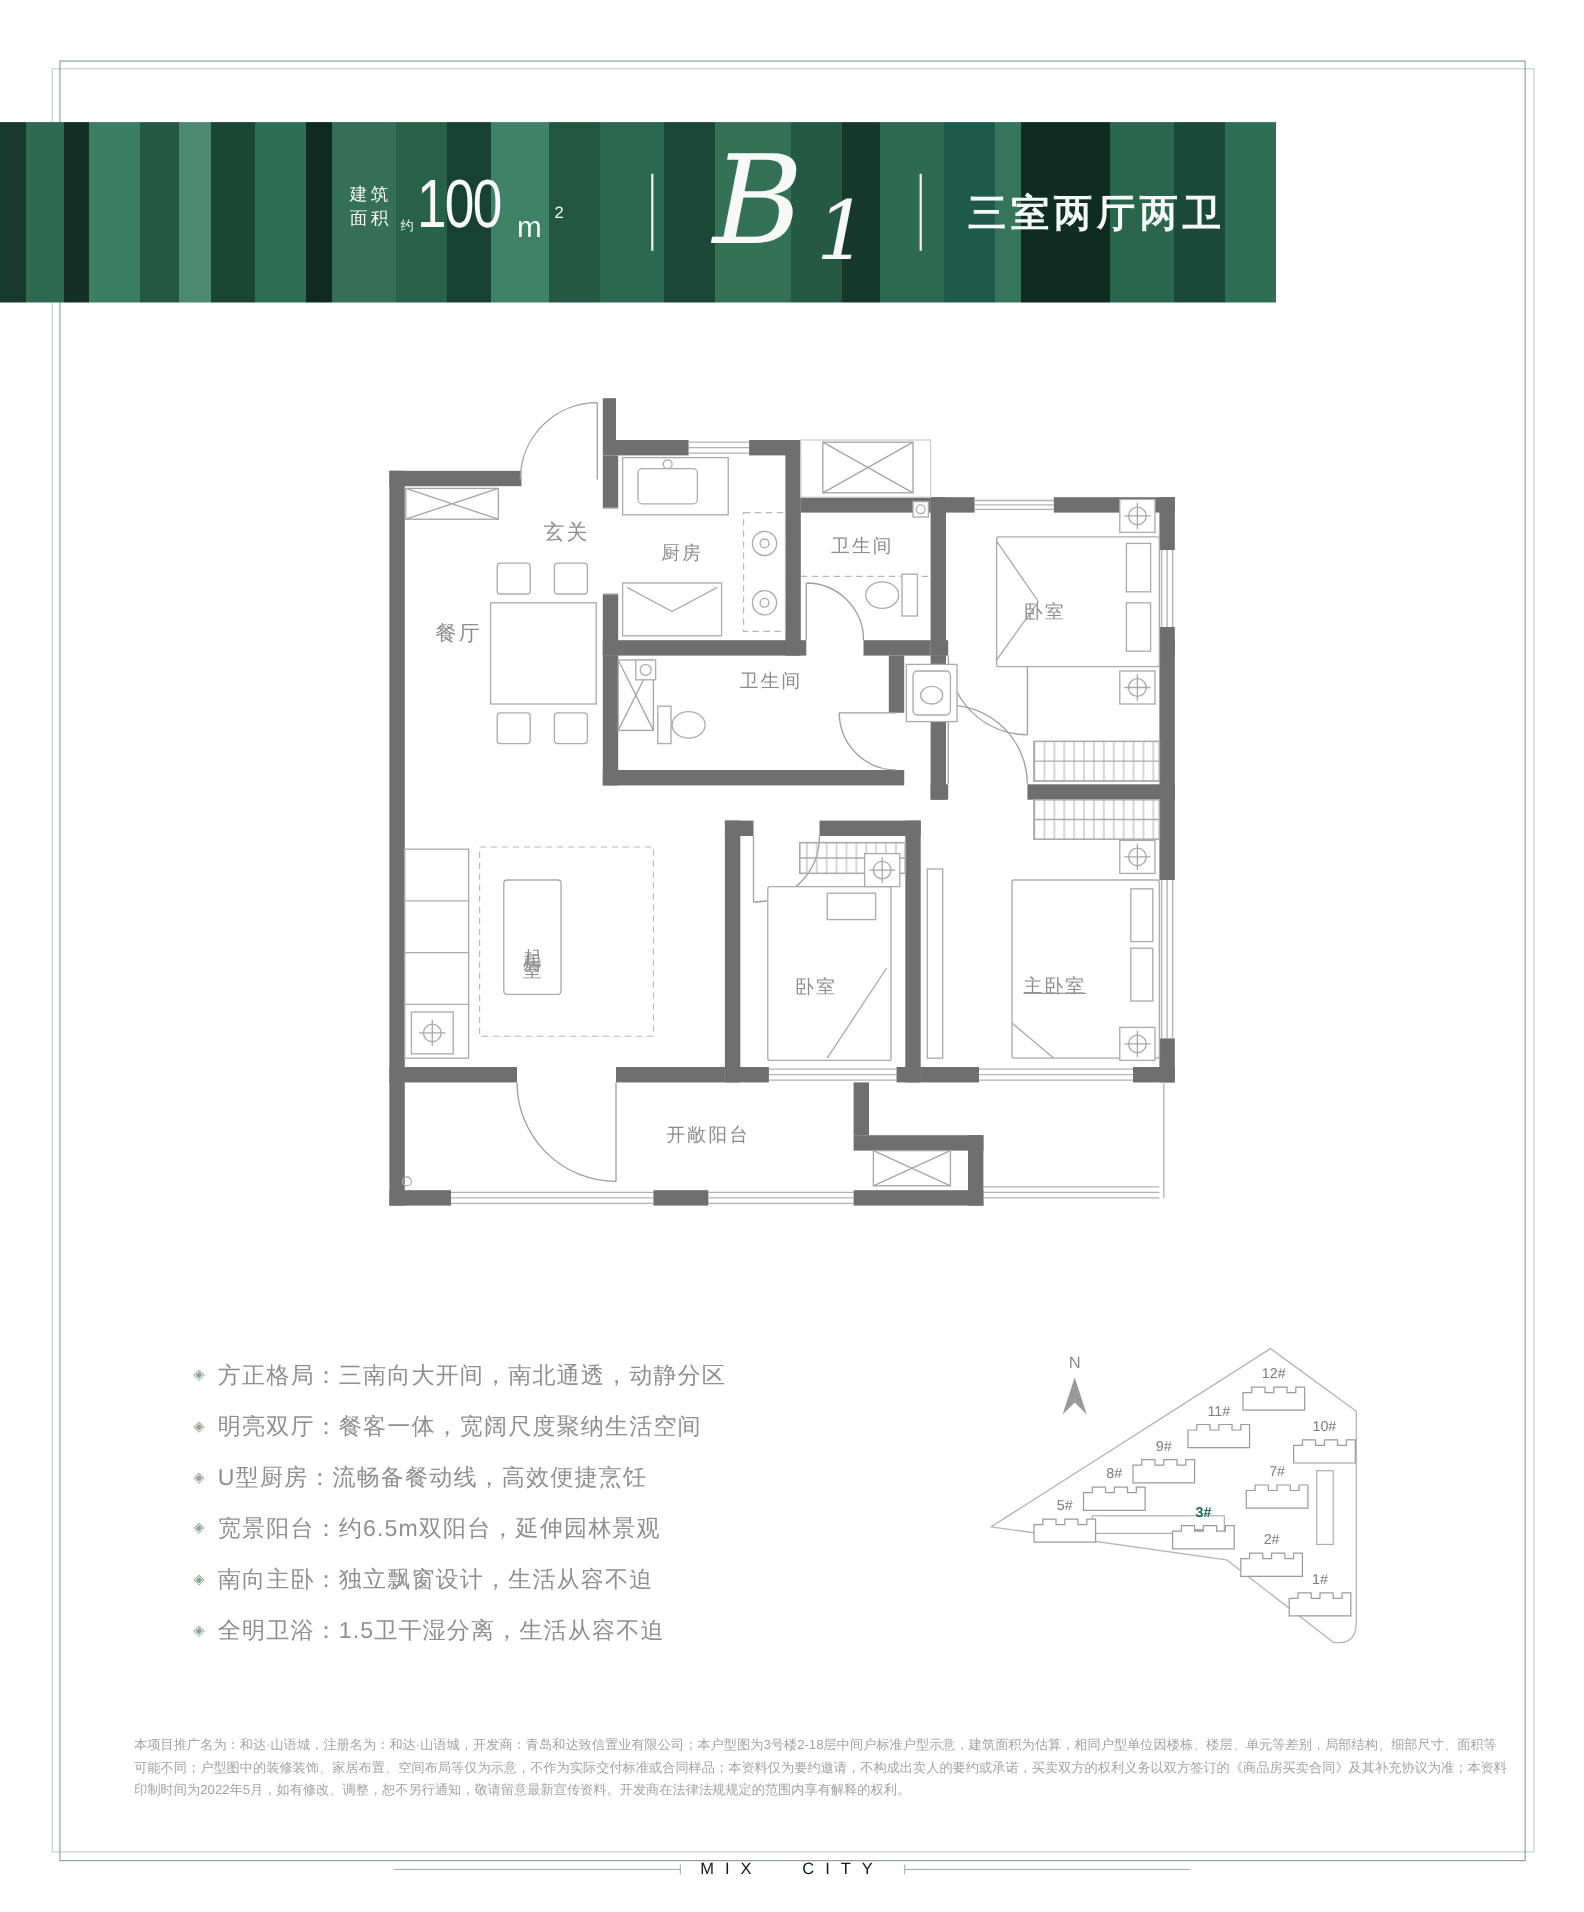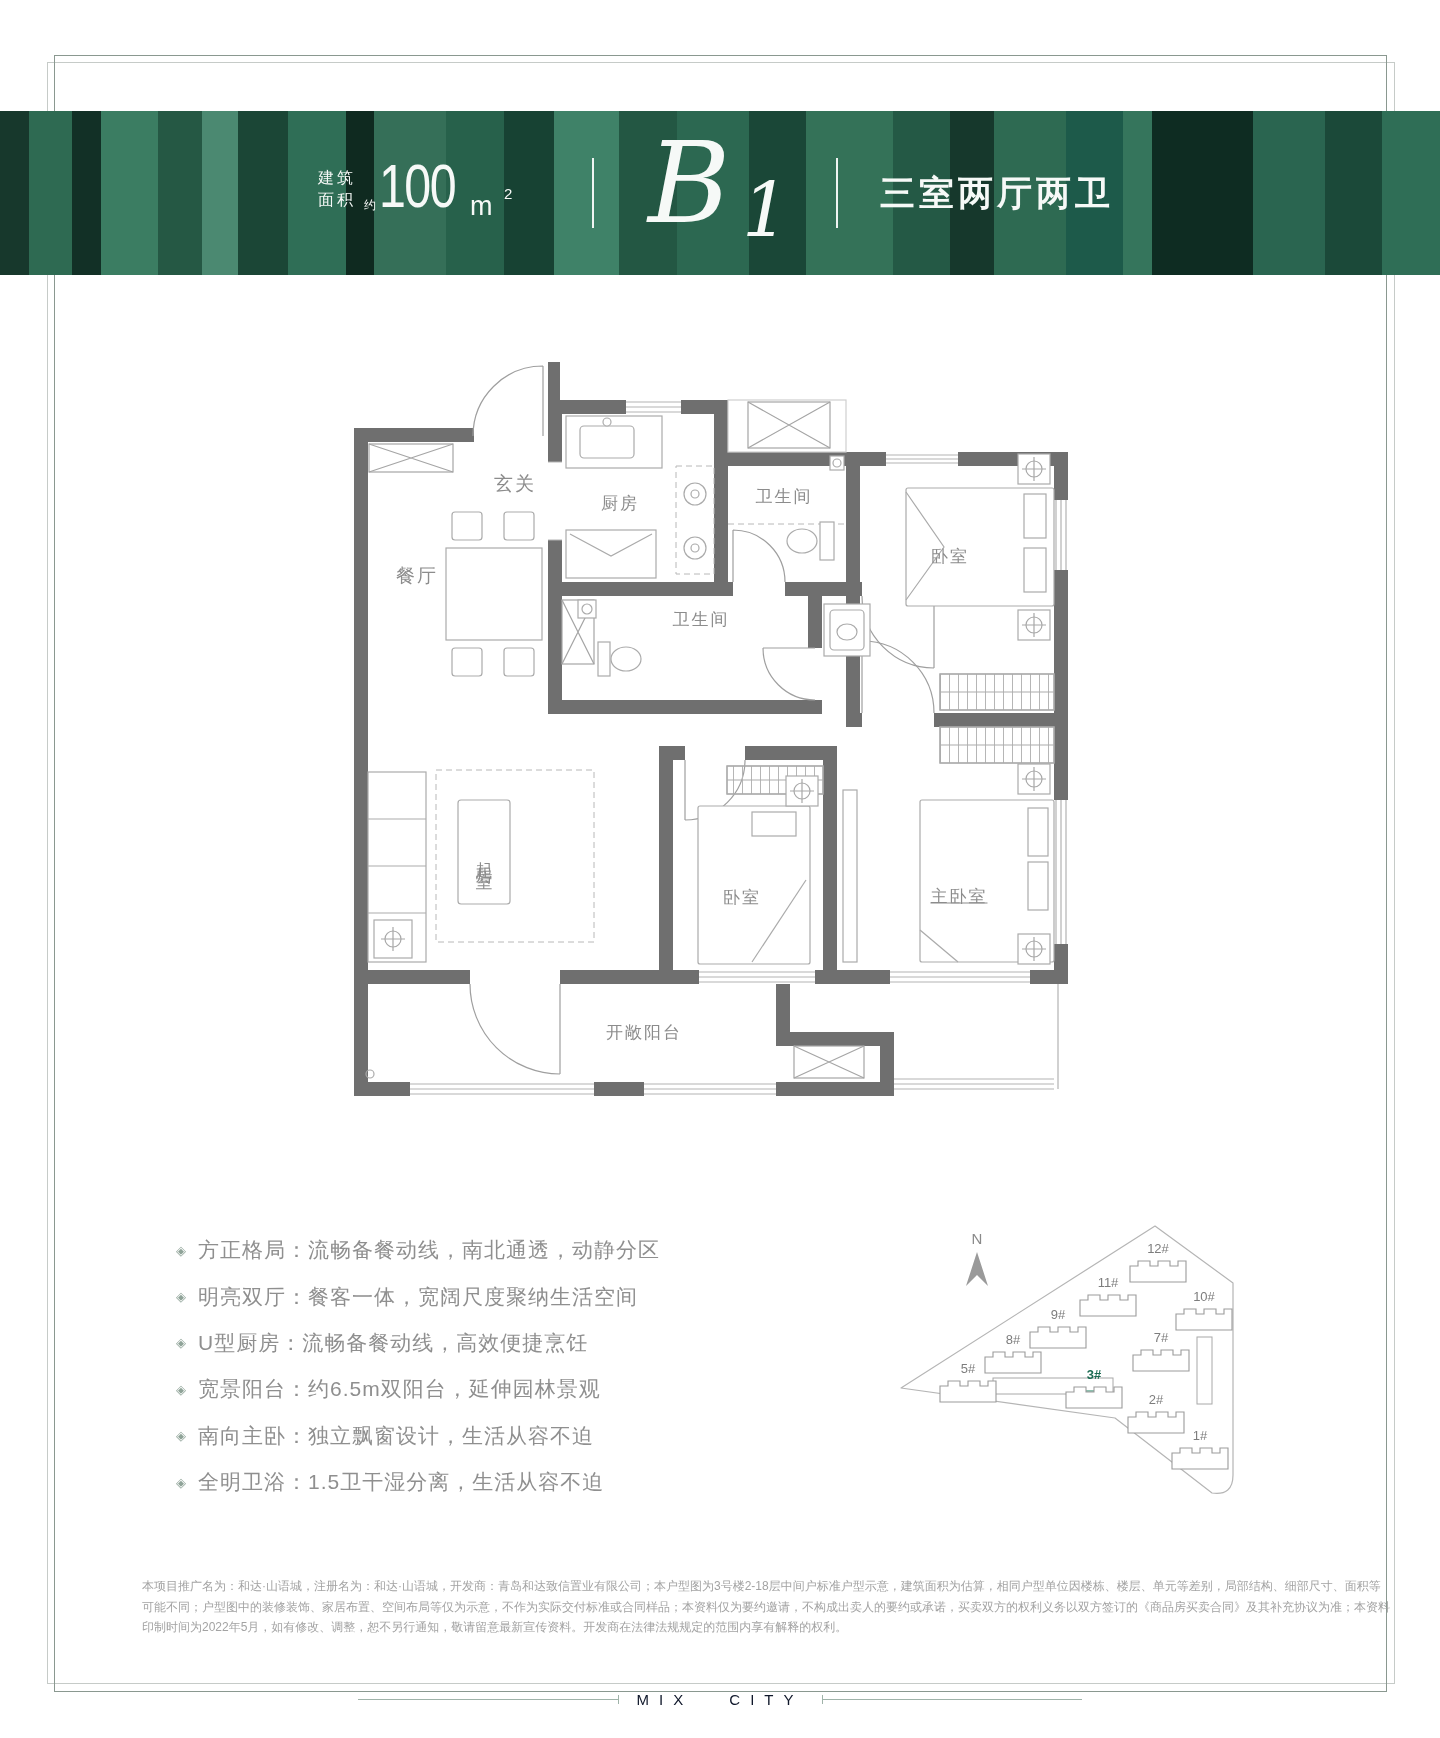--- a/index.html
+++ b/index.html
@@ -6,21 +6,21 @@
   body{
     width:1440px;height:1738px;position:relative;overflow:hidden;
     background:#ffffff;font-family:"Liberation Sans","DejaVu Sans",sans-serif;
   }
   
   .frame{position:absolute;pointer-events:none;}
   .frame-b{left:47px;top:62px;width:1346px;height:1620px;border:1px solid #c6cbc8;}
   .frame-a{left:54px;top:55px;width:1331px;height:1635px;border:1px solid #8a9890;}
   
   .banner{
-    position:absolute;left:0;top:111px;width:1440px;height:164px;
+    position:absolute;left:0;top:111px;width:1160px;height:164px;
     background:linear-gradient(90deg,
       #17382c 0%,#17382c 2%,#2e6a52 2%,#2e6a52 5%,#123026 5%,#123026 7%,
       #3b7d62 7%,#3b7d62 11%,#255844 11%,#255844 14%,#4b8971 14%,#4b8971 16.5%,
       #1b4636 16.5%,#1b4636 20%,#2f6e56 20%,#2f6e56 24%,#0f2a20 24%,#0f2a20 26%,
       #356f58 26%,#356f58 31%,#27614b 31%,#27614b 35%,#174233 35%,#174233 38.5%,
       #3f8268 38.5%,#3f8268 43%,#235743 43%,#235743 47%,#2c6851 47%,#2c6851 52%,
       #1a4737 52%,#1a4737 56%,#347258 56%,#347258 62%,#245945 62%,#245945 66%,
       #16382c 66%,#16382c 69%,#2e6a52 69%,#2e6a52 74%,#1d5a4a 74%,#1d5a4a 78%,
       #35755c 78%,#35755c 80%,#0e2c22 80%,#0e2c22 87%,#2a6550 87%,#2a6550 92%,
       #1b4939 92%,#1b4939 96%,#2f6e56 96%,#2f6e56 100%);
@@ -49,21 +49,21 @@
   .feature-row{display:flex;align-items:center;height:46.4px;}
   .feature-bullet{color:#8fa398;font-size:13px;margin-right:12px;}
   .feature-text{color:#8f8f8f;font-size:21px;letter-spacing:1px;white-space:nowrap;}
   
   .sitemap{position:absolute;left:880px;top:1180px;}
   .blabel{font-size:13px;fill:#7d7d7d;}
   .blabel.hl{fill:#1c6b52;font-weight:bold;}
   .nlabel{font-size:15px;fill:#8a8a8a;}
   
   .disclaimer{position:absolute;left:122px;top:1576px;width:1215px;}
-  .disclaimer div{font-size:12px;line-height:20.5px;color:#a3a3a3;white-space:nowrap;margin-left:20px;}
+  .disclaimer div{font-size:12px;line-height:20.5px;color:#a3a3a3;white-space:nowrap;}
   
   .footer{
     position:absolute;left:50%;top:1691px;transform:translateX(-50%);
     display:flex;align-items:center;width:724px;
   }
   .f-line{flex:1;height:1px;background:#9fb3a9;}
   .f-tick{width:1px;height:9px;background:#9fb3a9;}
   .f-text{color:#0f172a;font-size:15px;letter-spacing:10px;word-spacing:22px;margin:0 18px;white-space:nowrap;}
 </style>
 </head>
@@ -272,21 +272,21 @@
 <div class="room-label big" style="left:417px;top:576px;">餐厅</div>
 <div class="room-label" style="left:701px;top:619px;">卫生间</div>
 <div class="room-label vertical" style="left:484px;top:856px;">起居室</div>
 <div class="room-label" style="left:742px;top:897px;">卧室</div>
 <div class="room-label" style="left:959px;top:896px;text-decoration:underline;">主卧室</div>
 <div class="room-label" style="left:644px;top:1032px;">开敞阳台</div>
 
 <div class="features">
   <div class="feature-row">
     <span class="feature-bullet">◈</span>
-    <span class="feature-text">方正格局：流畅备餐动线，南北通透，动静分区</span>
+    <span class="feature-text">方正格局：三南向大开间，南北通透，动静分区</span>
   </div>
   <div class="feature-row">
     <span class="feature-bullet">◈</span>
     <span class="feature-text">明亮双厅：餐客一体，宽阔尺度聚纳生活空间</span>
   </div>
   <div class="feature-row">
     <span class="feature-bullet">◈</span>
     <span class="feature-text">U型厨房：流畅备餐动线，高效便捷烹饪</span>
   </div>
   <div class="feature-row">

